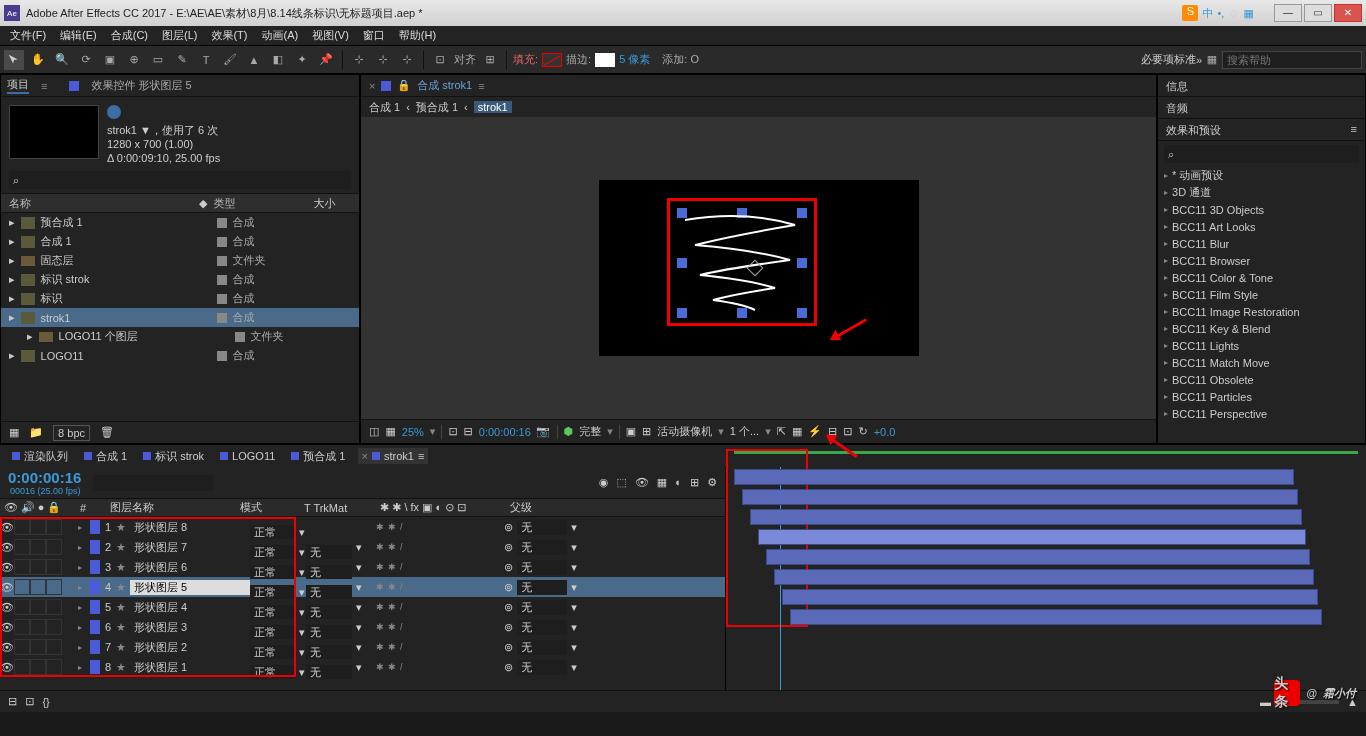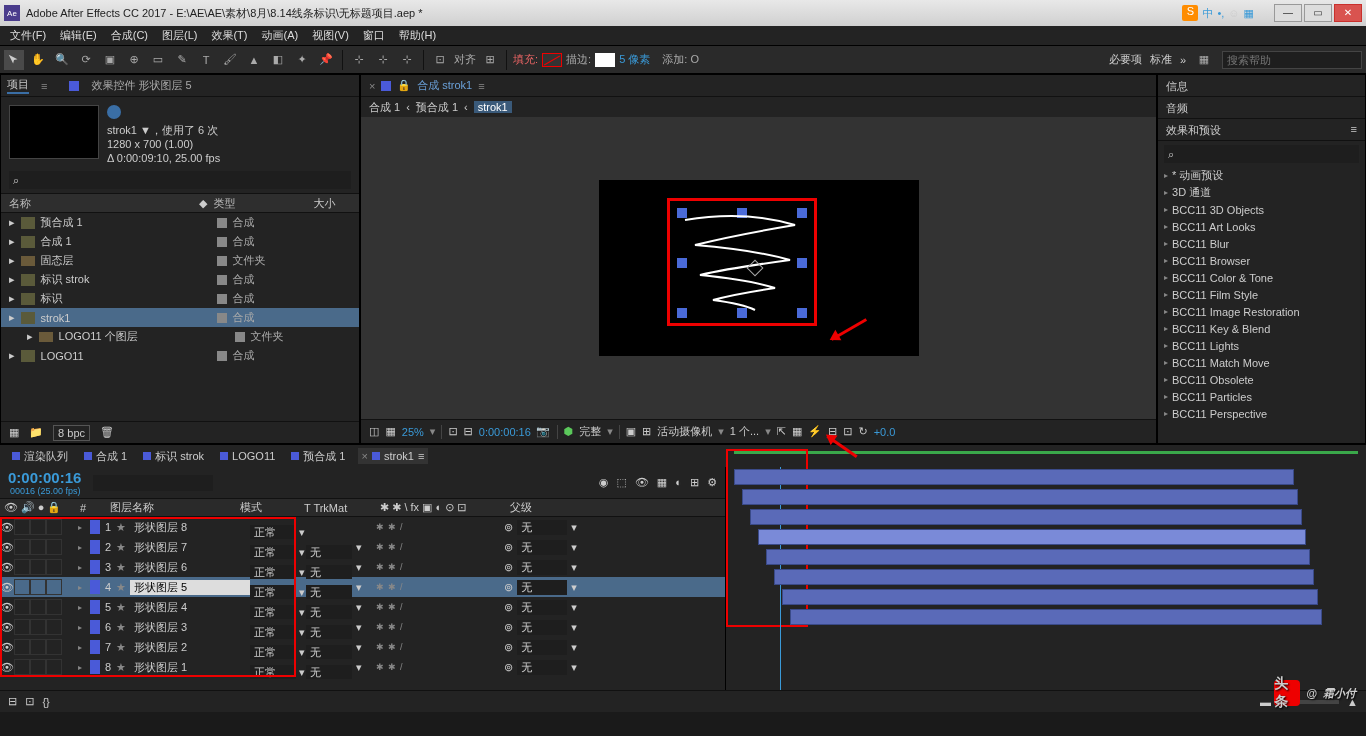--- a/index.html
+++ b/index.html
@@ -13,21 +13,21 @@
 .ime { display:flex; gap:4px; margin-right:20px; align-items:center; }
 .ime span { font-size:11px; }
 .ime .sogou { width:16px; height:16px; background:#ff8c00; border-radius:2px; color:#fff; text-align:center; }
 .menubar { height:20px; background:#232323; display:flex; align-items:center; padding:0 4px; gap:2px; border-bottom:1px solid #000; }
 .menubar span { color:#ddd; padding:2px 6px; }
 .toolbar { height:28px; background:#2a2a2a; display:flex; align-items:center; padding:0 4px; gap:4px; border-bottom:1px solid #000; }
 .tool-sep { width:1px; height:20px; background:#111; margin:0 2px; }
 .tbtn { width:20px; height:20px; display:flex; align-items:center; justify-content:center; color:#aaa; }
 .tbtn.active { background:#4a4a4a; }
 .tbtn svg { width:14px; height:14px; }
-.toolbar-right { margin-left:auto; display:flex; align-items:center; gap:8px; }
+.toolbar-right { margin-left:auto; display:flex; align-items:center; }
 .search-box { background:#1e1e1e; border:1px solid #444; width:140px; height:18px; padding:0 4px; color:#888; }
 
 .main { display:flex; height:370px; }
 .panel { background:#232323; border:1px solid #000; }
 .left-col { width:360px; display:flex; flex-direction:column; }
 .proj-header { height:22px; display:flex; align-items:center; padding:0 6px; gap:12px; border-bottom:1px solid #111; }
 .proj-header .tab { color:#ccc; }
 .proj-header .tab.active { border-bottom:2px solid #3a6ea5; }
 .proj-info { display:flex; padding:8px; gap:8px; height:70px; }
 .proj-thumb { width:90px; height:54px; background:#000; border:1px solid #444; }

